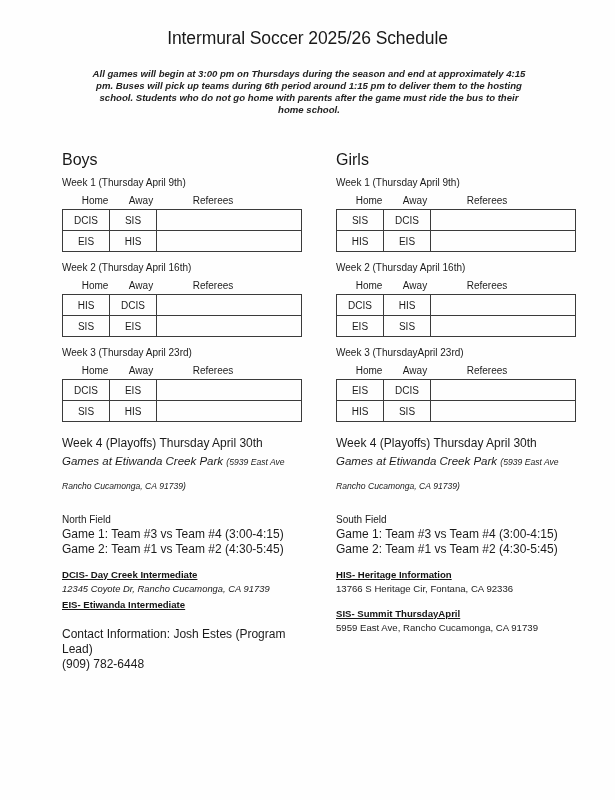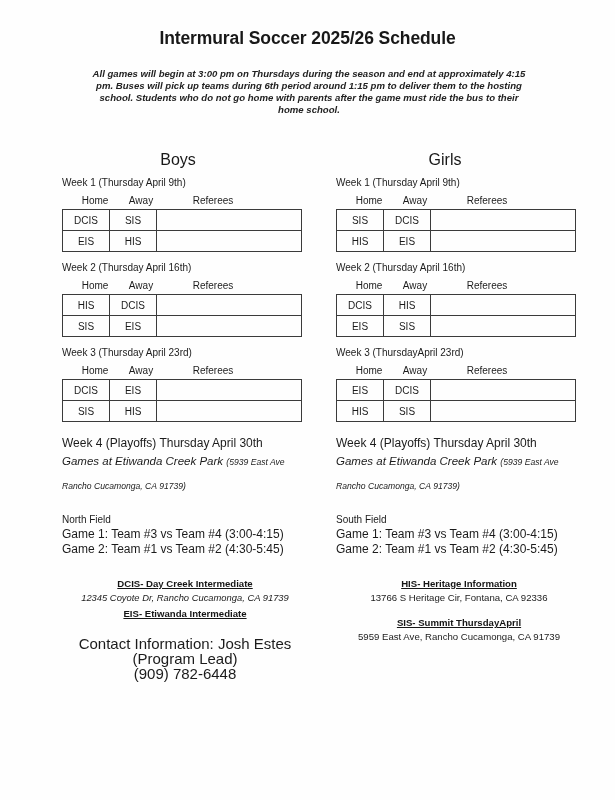--- a/index.html
+++ b/index.html
@@ -24,21 +24,20 @@
   
   .doc-title {
     position: absolute;
     top: 28px;
     left: 0;
     width: 615px;
     text-align: center;
     font-size: 17.5px;
     letter-spacing: -0.1px;
     color: #181818;
-    font-weight: bold;
   }
   .intro {
     position: absolute;
     top: 68px;
     left: 88px;
     width: 442px;
     text-align: center;
     font-size: 9.6px;
     font-style: italic;
     font-weight: bold;
@@ -49,21 +48,20 @@
   
   .col {
     position: absolute;
     top: 150px;
     width: 246px;
   }
   .col-boys  { left: 62px; }
   .col-girls { left: 336px; }
 
   .col-heading {
-    text-align: center;
     font-size: 16px;
     line-height: 20px;
     margin: 0 0 6px 0;
     color: #181818;
   }
   .col-boys .col-heading { padding-right: 14px; }
   .col-girls .col-heading { padding-right: 28px; }
 
   
   .week-block { margin-bottom: 9px; }
@@ -125,21 +123,21 @@
     margin-top: 14px;
     color: #1b1b1b;
   }
   .game-line {
     font-size: 12px;
     line-height: 15px;
     color: #1b1b1b;
   }
 
   
-  .schools { margin-top: 20px; text-align: center; }
+  .schools { margin-top: 11px; }
   .school-name {
     font-size: 9.6px;
     font-weight: bold;
     text-decoration: underline;
     line-height: 14px;
     color: #151515;
   }
   .school-addr-italic {
     font-size: 9.4px;
     font-style: italic;
@@ -148,21 +146,21 @@
     margin-bottom: 2px;
   }
   .school-addr-plain {
     font-size: 9.6px;
     line-height: 14px;
     color: #1b1b1b;
   }
   .school-gap { height: 11px; }
   .contact {
     margin-top: 15px;
-    font-size: 15px;
+    font-size: 12px;
     line-height: 15px;
     color: #1b1b1b;
   }
 </style>
 </head>
 <body>
 
 <div class="page">
 
   <div class="doc-title">Intermural Soccer 2025/26 Schedule</div>

